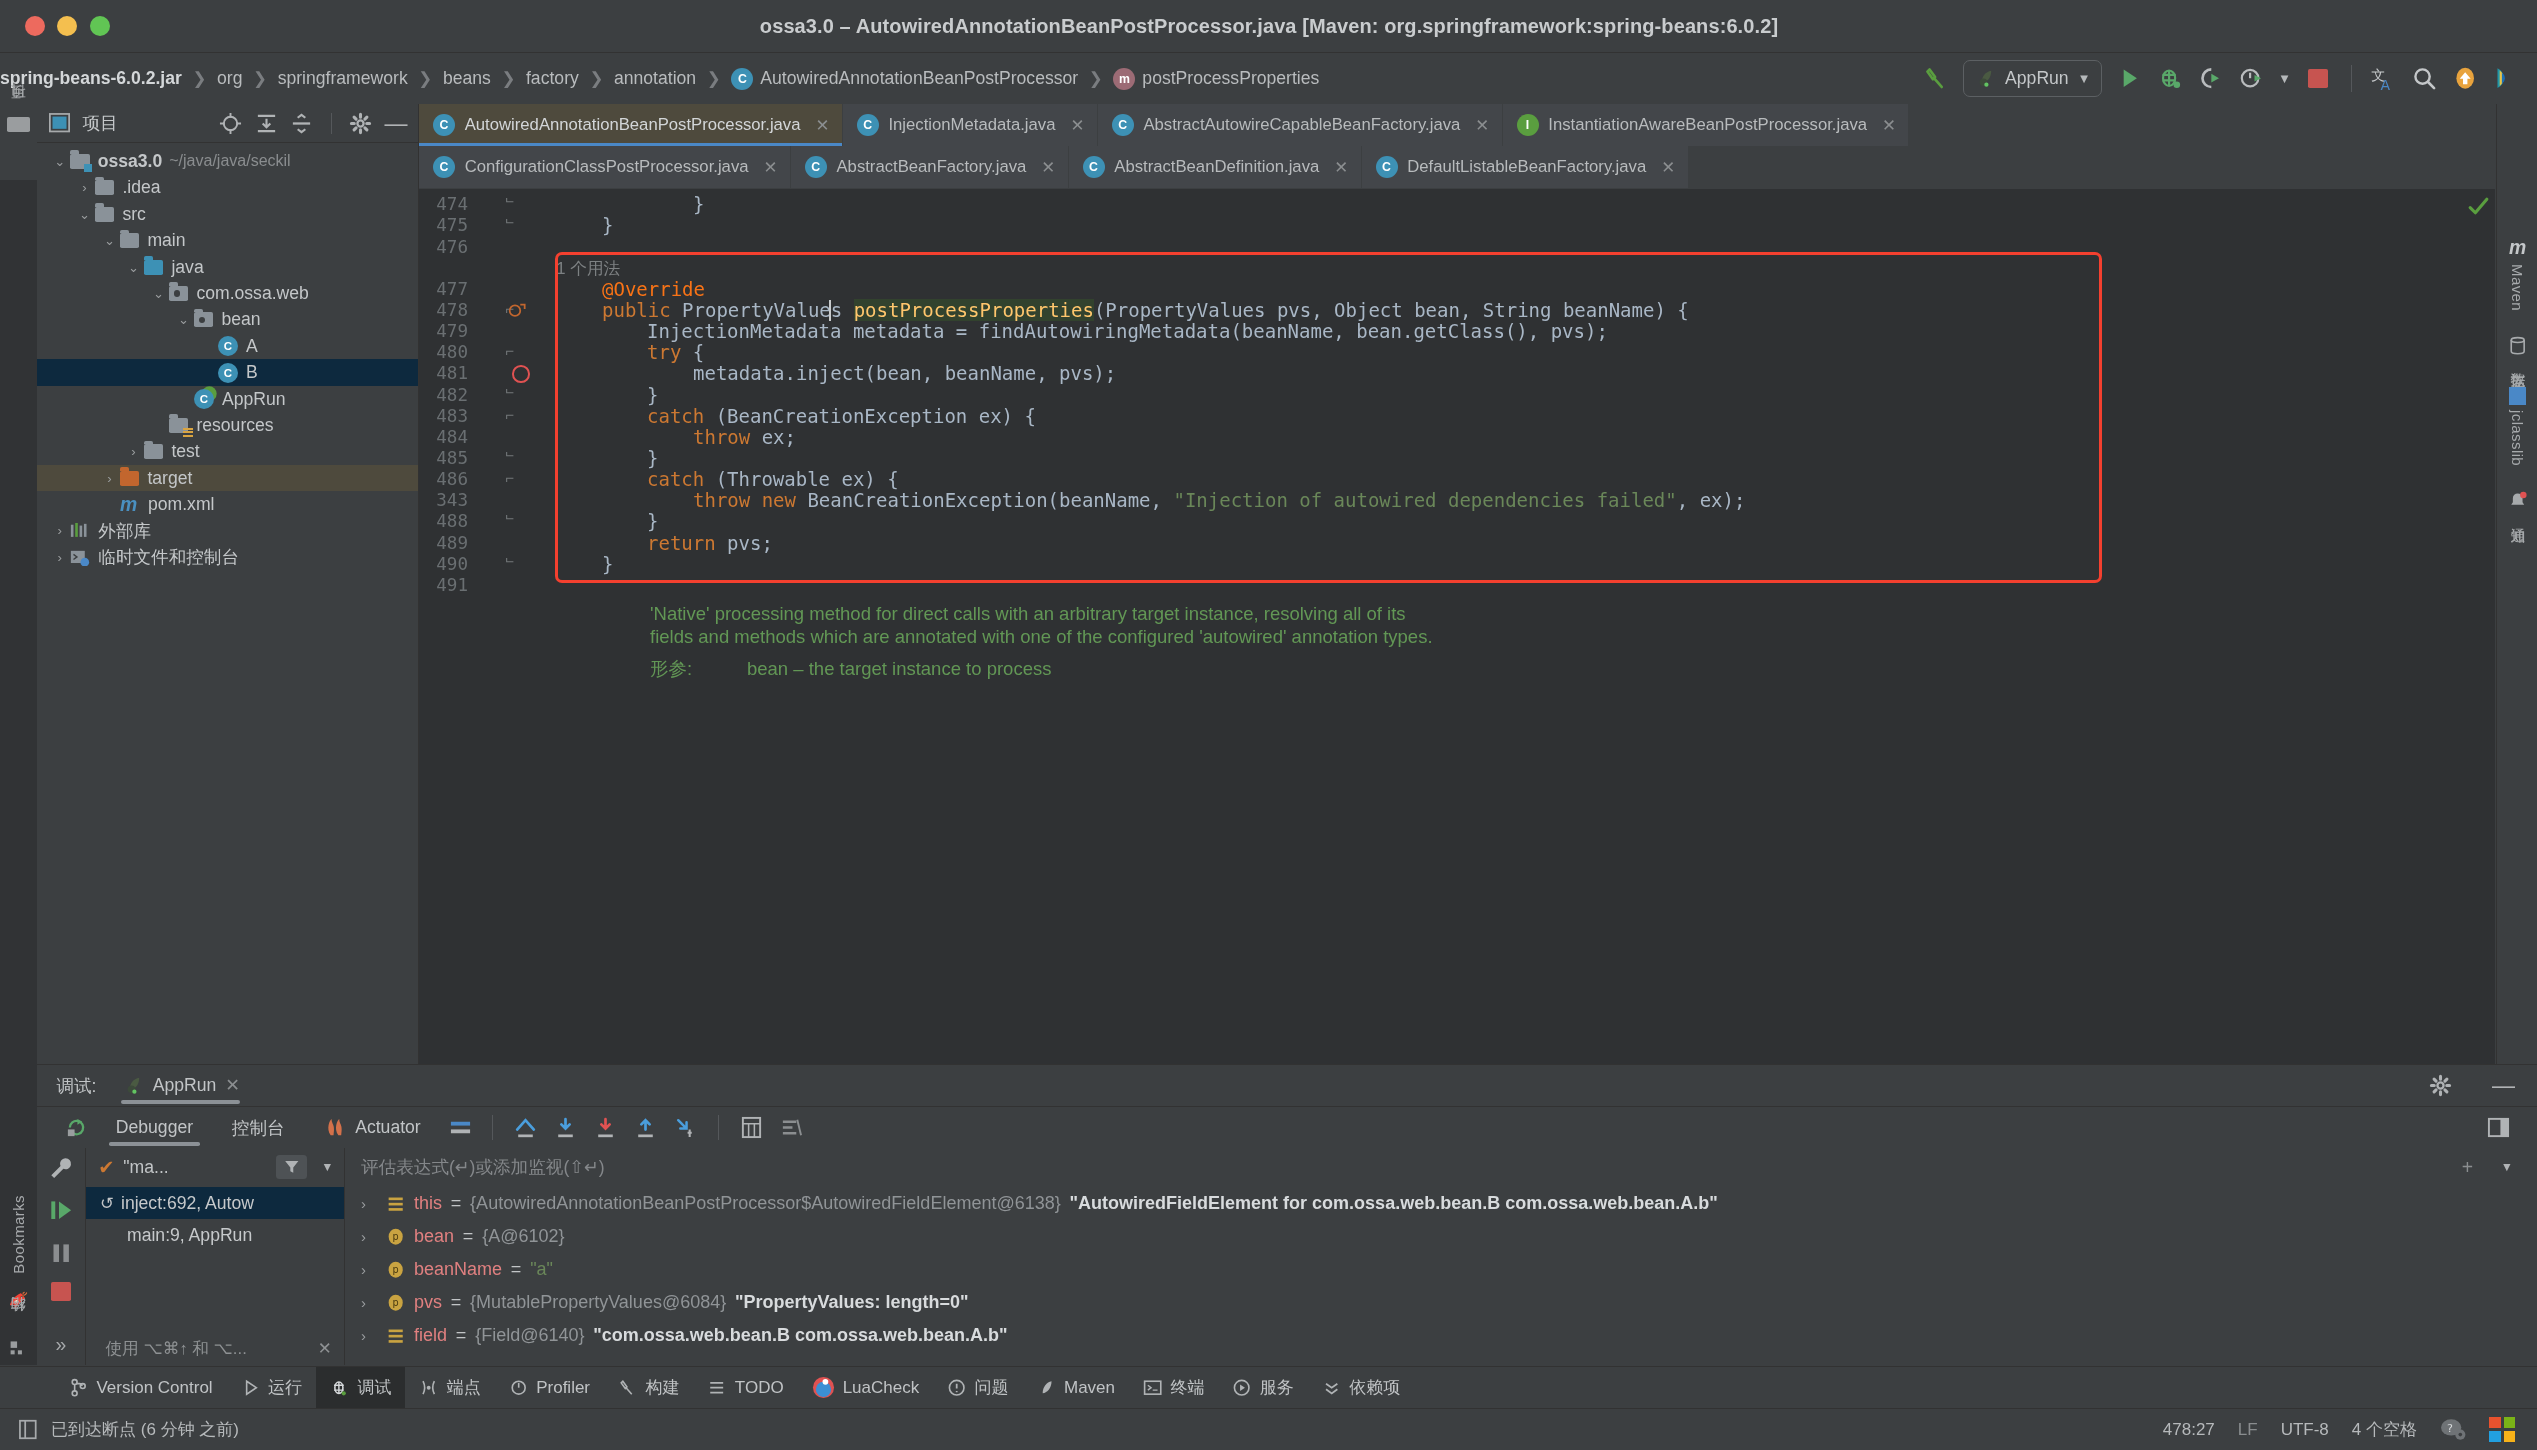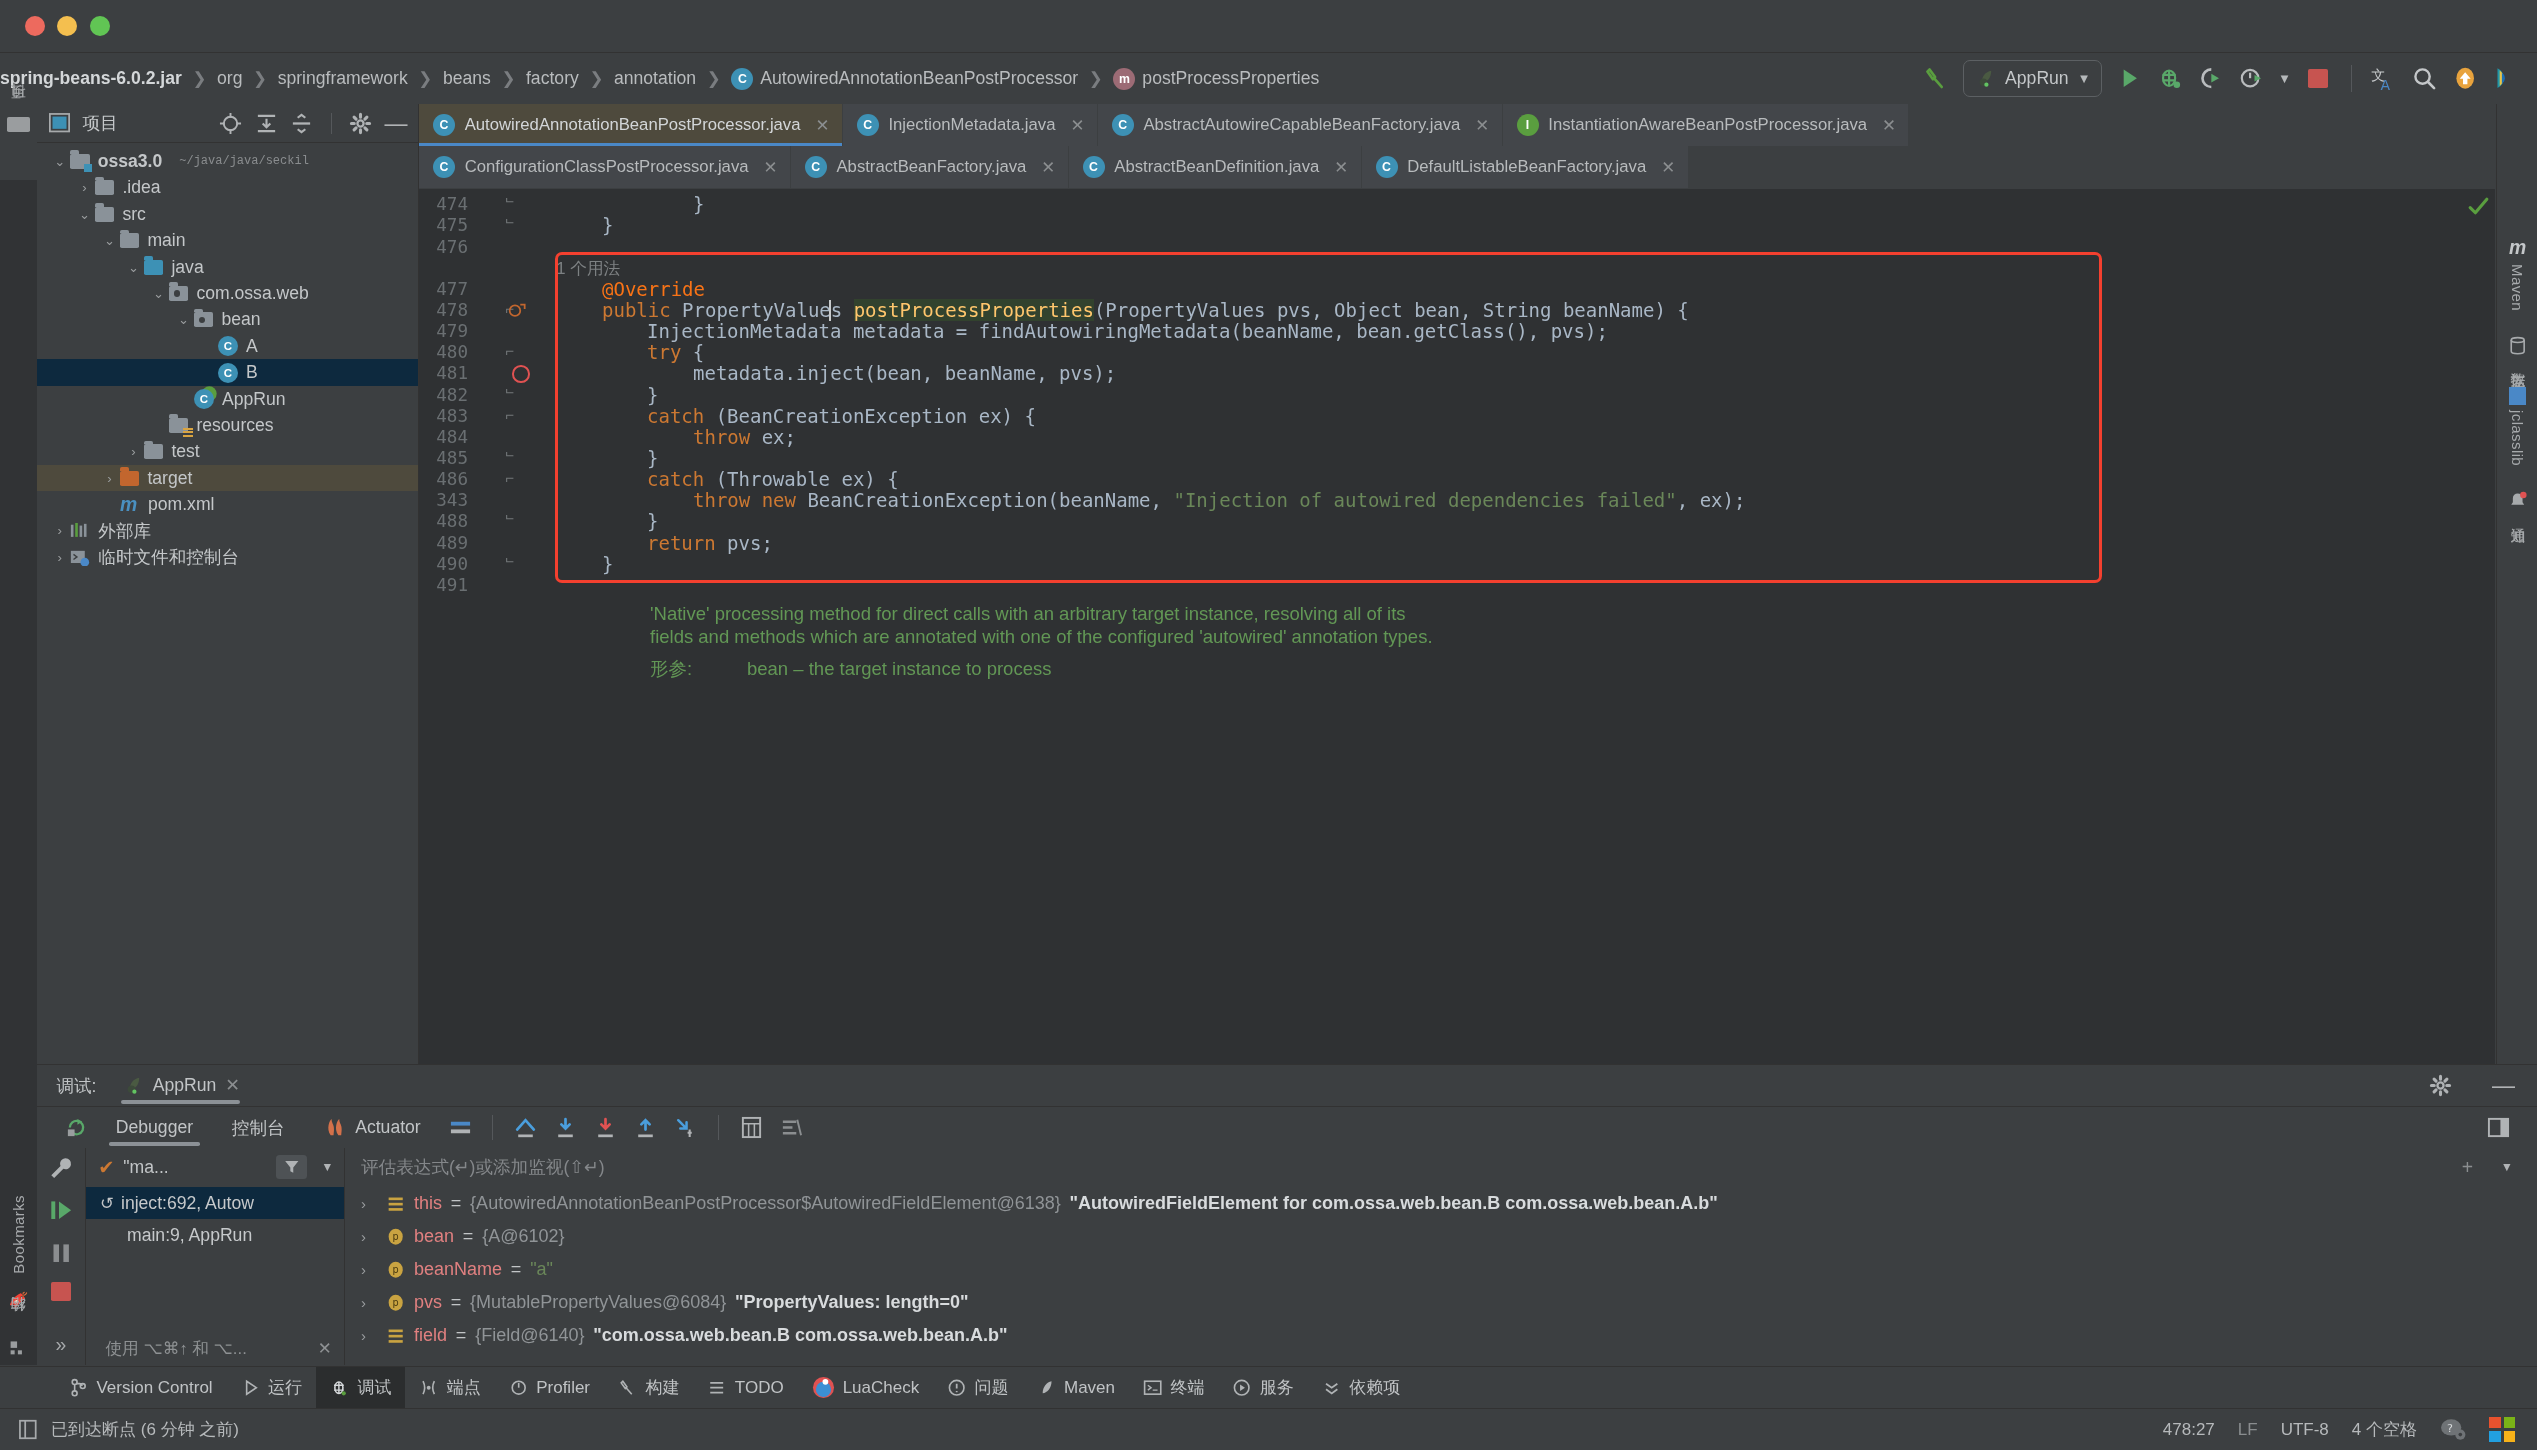--- a/index.html
+++ b/index.html
@@ -121,21 +121,21 @@
   }
   .folder.res::after{
     content:""; position:absolute; right:-4.4px; bottom:-4.4px; width:9.7px; height:9.7px;
     background:repeating-linear-gradient(#d9a441 0 1.8px,transparent 1.8px 3.5px);
   }
   .jicon{
     width:20px;height:20px;border-radius:50%;background:#3d91b5;color:#fff;flex:none;
     display:inline-flex;align-items:center;justify-content:center;font-size:11.5px;font-weight:bold;margin-right:8px;
   }
   .m-icon{ color:#4a90c0; font-style:italic; font-weight:bold; font-size:19.4px; margin-right:8px; width:20px;}
-  .path-dim{ color:#8a8d8f; margin-left:17px; font-size:12px;font-family:Liberation Mono, monospace; }
+  .path-dim{ color:#8a8d8f; margin-left:7px; font-size:16px; }
   .node .lbl.bold{ font-weight:bold; }
 
   
   .editor{
     position:absolute; left:419px; top:189px; right:42px; bottom:301px;
     background:#2f3133; overflow:hidden;
   }
   .gutter{
     position:absolute; left:0; top:0; width:125px; bottom:0; background:#2f3133;
   }
@@ -259,20 +259,21 @@
 <body>
 
 <div class="app">
 
   <div class="titlebar">
     <div class="traffic">
       <span class="tl red"></span>
       <span class="tl yellow"></span>
       <span class="tl green"></span>
     </div>
+    <div class="title-text">ossa3.0 – AutowiredAnnotationBeanPostProcessor.java [Maven: org.springframework:spring-beans:6.0.2]</div>
   </div>
 
   <div class="navbar">
     <div class="crumbs">
       <span class="crumb bold">
           <span>spring-beans-6.0.2.jar</span>
         </span>
       <span class="sep">❯</span>
       <span class="crumb">
           <span>org</span>

